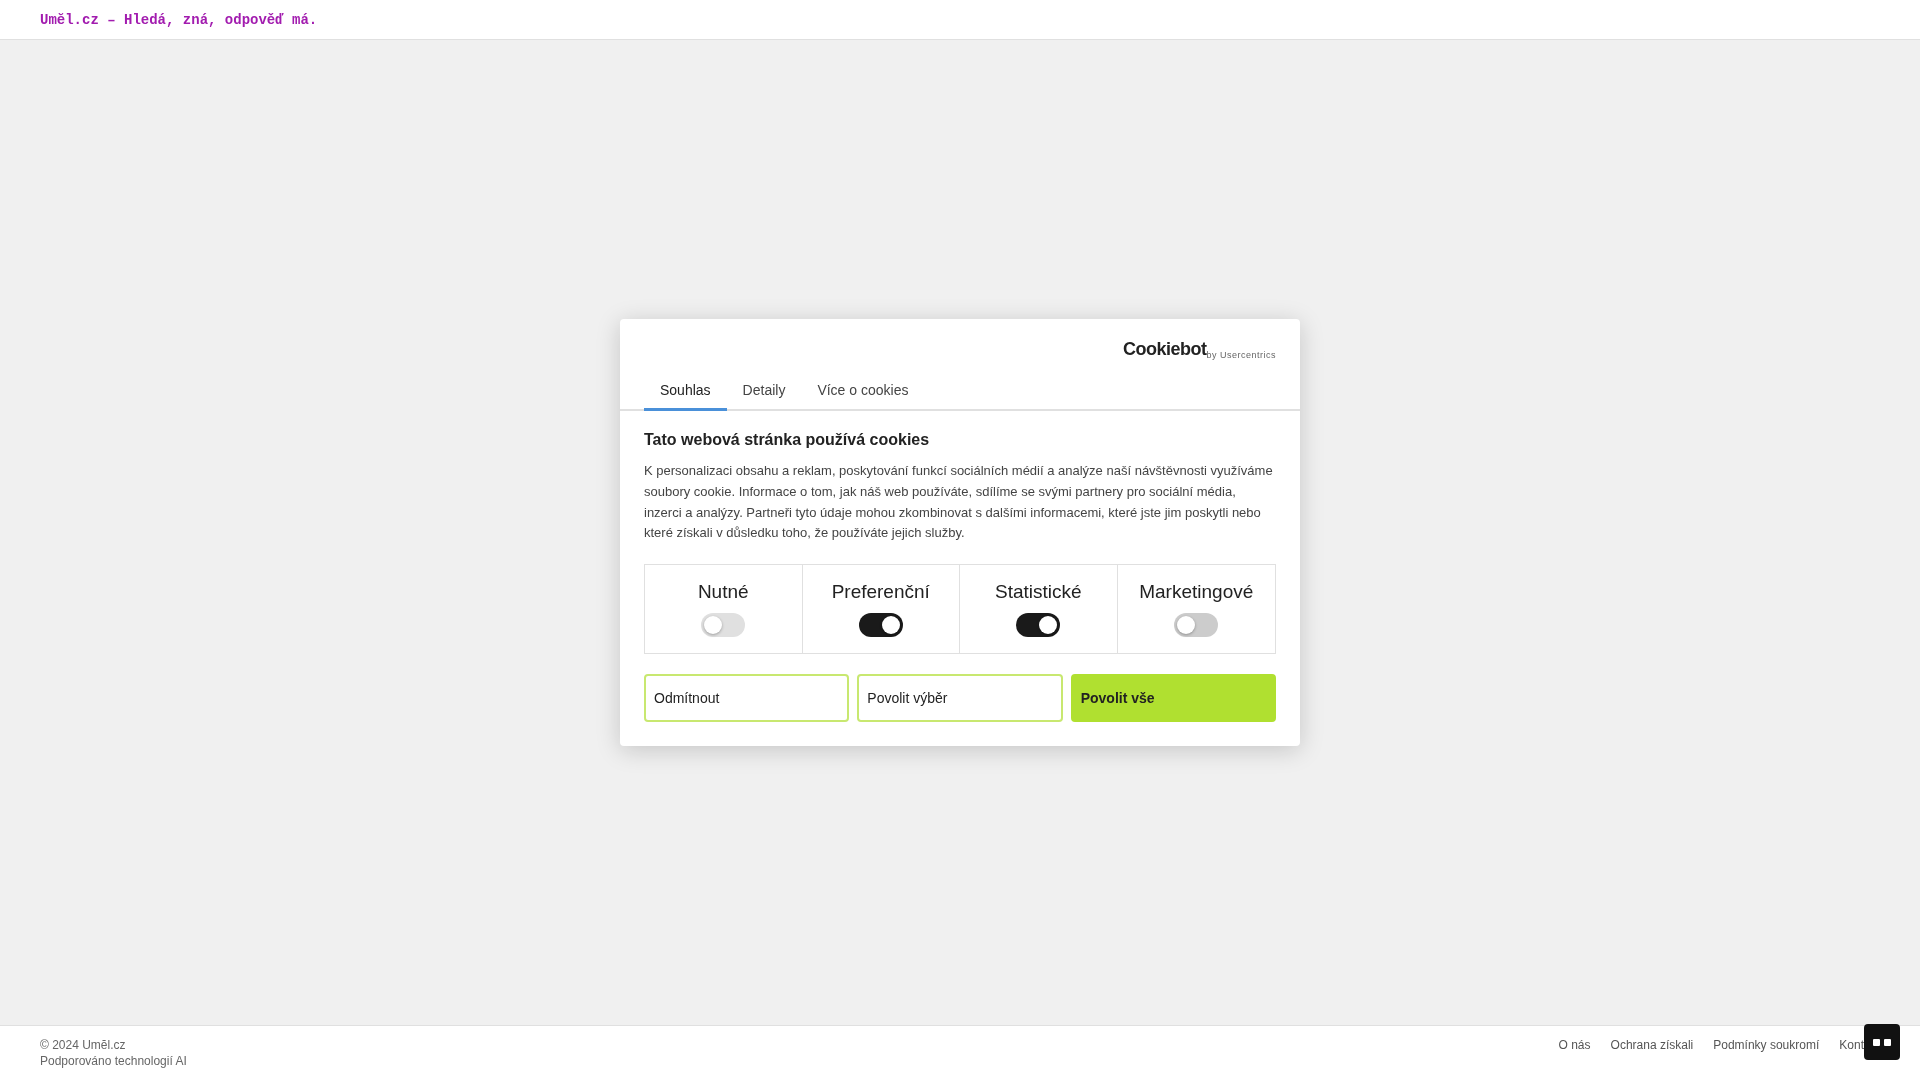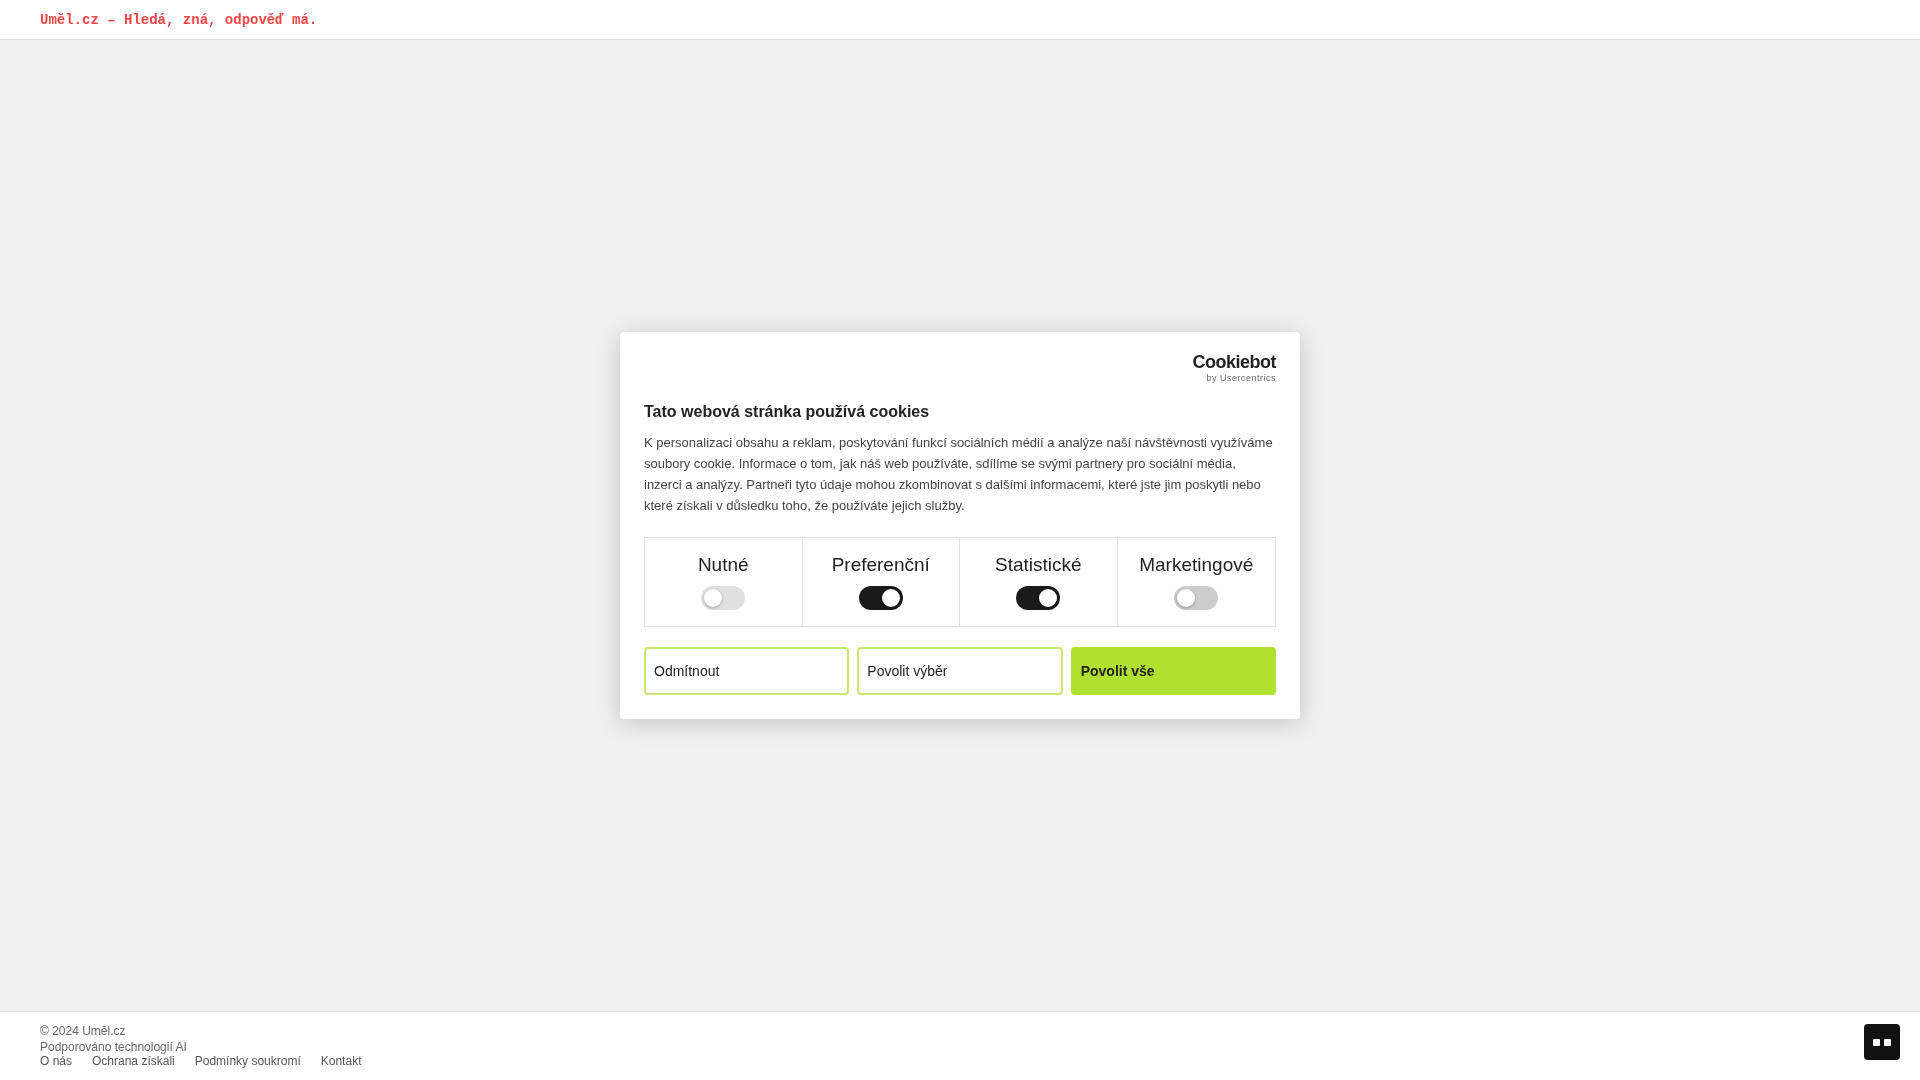--- a/index.html
+++ b/index.html
@@ -15,21 +15,21 @@
     .header {
       background: #fff;
       border-bottom: 1px solid #e0e0e0;
       padding: 0 40px;
       height: 40px;
       display: flex;
       align-items: center;
     }
     .header-title {
       font-size: 14px;
-      color: #ef4444;
+      color: #a21caf;
       font-family: 'Courier New', monospace;
       font-weight: bold;
     }
 
     
     .main-content {
       flex: 1;
       display: flex;
       flex-direction: column;
       align-items: center;
@@ -56,21 +56,21 @@
 
     
     .dialog-header {
       padding: 20px 24px 0 24px;
       display: flex;
       justify-content: flex-end;
     }
 
     .cookiebot-logo {
       display: flex;
-      flex-direction: column;
+      flex-direction: row;
       align-items: flex-end;
       margin-left: 31px;
     }
     .cookiebot-logo-text {
       font-size: 18px;
       font-weight: bold;
       color: #222;
       letter-spacing: -0.5px;
     }
     .cookiebot-logo-sub {
@@ -219,21 +219,20 @@
     
     .footer {
       background: #fff;
       border-top: 1px solid #e0e0e0;
       padding: 12px 40px;
       display: flex;
       justify-content: space-between;
       align-items: flex-start;
       font-size: 12px;
       color: #666;
-      flex-direction: column;
     }
     .footer-left {
       display: flex;
       flex-direction: column;
       gap: 2px;
     }
     .footer-right {
       display: flex;
       gap: 20px;
       align-items: center;
@@ -282,20 +281,25 @@
   <div class="dialog-backdrop">
     <div class="cookie-dialog">
 
       <div class="dialog-header">
         <div class="cookiebot-logo">
           <span class="cookiebot-logo-text">Cookiebot</span>
           <span class="cookiebot-logo-sub">by Usercentrics</span>
         </div>
       </div>
 
+      <div class="tabs">
+        <a class="tab active" href="#">Souhlas</a>
+        <a class="tab" href="#">Detaily</a>
+        <a class="tab" href="#">Více o cookies</a>
+      </div>
 
       <div class="dialog-body">
         <div class="dialog-title">Tato webová stránka používá cookies</div>
         <p class="dialog-description">K personalizaci obsahu a reklam, poskytování funkcí sociálních médií a analýze naší návštěvnosti využíváme soubory cookie. Informace o tom, jak náš web používáte, sdílíme se svými partnery pro sociální média, inzerci a analýzy. Partneři tyto údaje mohou zkombinovat s dalšími informacemi, které jste jim poskytli nebo které získali v důsledku toho, že používáte jejich služby.</p>
 
         <div class="toggle-grid">
 
           <div class="toggle-cell">
             <span class="toggle-label">Nutné</span>
             <div class="toggle-switch disabled">

